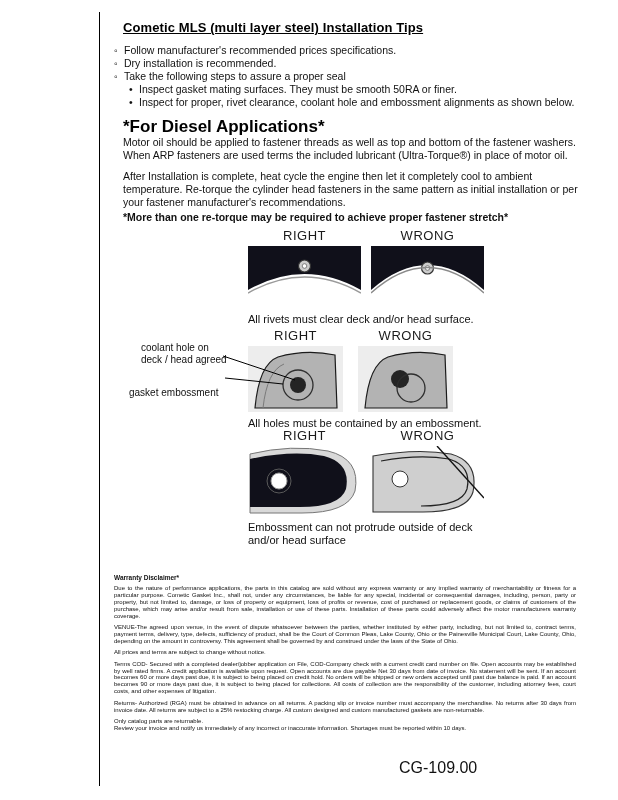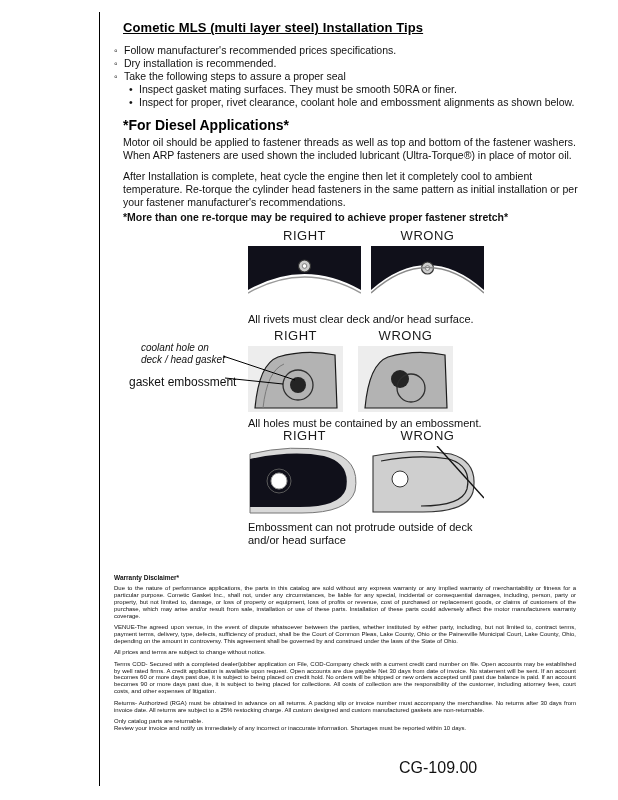--- a/index.html
+++ b/index.html
@@ -10,42 +10,42 @@
 
   .left-rule { position:absolute; left:88px; top:12px; width:1px; height:774px; background:#000; }
 
   .title { position:absolute; left:112px; top:20px; font-size:13px; font-weight:bold; text-decoration:underline; letter-spacing:0.1px; }
 
   .tips { position:absolute; left:103px; top:44px; font-size:10.5px; line-height:13px; color:#111; }
   .bullet-row { display:flex; }
   .bullet-row .marker { width:10px; flex:0 0 10px; text-align:left; }
   .bullet-row.sub { margin-left:15px; }
 
-  .diesel-heading { position:absolute; left:112px; top:117px; font-size:14px; font-weight:bold; }
+  .diesel-heading { position:absolute; left:112px; top:117px; font-size:17px; font-weight:bold; }
   .body-para { position:absolute; left:112px; width:458px; font-size:10.5px; line-height:13px; color:#111; }
   .para1 { top:136px; }
   .para2 { top:170px; }
   .note  { top:211px; width:470px;font-weight:bold; }
 
   .diag-row { position:absolute; left:237px; width:246px; }
   .row1 { top:228px; }
   .row2 { top:328px; }
   .row3 { top:428px; }
   .diag-labels { display:flex; gap:10px; font-size:13px; color:#1a1a1a; }
   .diag-labels span { width:113px; text-align:center; letter-spacing:0.5px; }
   .row2 .diag-labels { gap:15px; }
   .row2 .diag-labels span { width:95px; }
   .diag-panels { display:flex; gap:10px; margin-top:3px; }
   .row2 .diag-panels { gap:15px; }
   .diag-panels svg { display:block; }
   .diag-caption { margin-top:5px; font-size:11px; color:#111; }
   .diag-caption.two-line { line-height:13px; }
 
-  .coolant-label { position:absolute; left:130px; top:342px; font-size:10px; line-height:12px; color:#111;font-style:italic; }
-  .emboss-label  { position:absolute; left:118px; top:375px; font-size:12px; color:#111; }
+  .coolant-label { position:absolute; left:130px; top:342px; font-size:10px; line-height:12px; color:#111; }
+  .emboss-label  { position:absolute; left:118px; top:387px; font-size:10px; color:#111; }
   .pointer-overlay { position:absolute; left:208px; top:348px; width:85px; height:45px; z-index:5; pointer-events:none; }
 
   .legal { position:absolute; left:103px; top:574px; width:462px; color:#111; }
   .legal-heading { font-size:6.5px; font-weight:bold; margin-bottom:4px; }
   .legal-para { font-size:6px; line-height:6.9px; margin-bottom:4.5px; text-align:justify; }
   .legal-para.tight { margin-bottom:0; }
 
   .footer-code { position:absolute; left:388px; top:759px; font-size:16px; color:#111; }
 </style>
 </head>
@@ -74,21 +74,21 @@
       <span class="marker">•</span>
       <span>Inspect gasket mating surfaces.  They must be smooth 50RA or finer.</span>
     </div>
     <div class="bullet-row sub">
       <span class="marker">•</span>
       <span>Inspect for proper, rivet clearance, coolant hole and embossment alignments as shown below.</span>
     </div>
   </div>
 
   <div class="diesel-heading">*For Diesel Applications*</div>
-  <p class="body-para para1">Motor oil should be applied to fastener threads as well as top and bottom of the fastener washers. When ARP fasteners are used shown the included lubricant (Ultra-Torque®) in place of motor oil.</p>
+  <p class="body-para para1">Motor oil should be applied to fastener threads as well as top and bottom of the fastener washers. When ARP fasteners are used terms the included lubricant (Ultra-Torque®) in place of motor oil.</p>
   <p class="body-para para2">After Installation is complete, heat cycle the engine then let it completely cool to ambient temperature. Re-torque the cylinder head fasteners in the same pattern as initial installation or per your fastener manufacturer's recommendations.</p>
   <p class="body-para note">*More than one re-torque may be required to achieve proper fastener stretch*</p>
 
   <div class="diag-row row1">
     <div class="diag-labels">
       <span>RIGHT</span>
       <span>WRONG</span>
     </div>
     <div class="diag-panels">
       <svg width="113" height="62" viewBox="0 0 113 62">
@@ -104,21 +104,21 @@
         <circle cx="56.5" cy="22" r="6" fill="#cccccc" stroke="#333" stroke-width="1.2"></circle>
         <circle cx="56.5" cy="22" r="2.3" fill="#ffffff" stroke="#666" stroke-width="0.8"></circle>
         <path d="M0,47 Q56.5,-4 113,47" fill="none" stroke="#8a8a8a" stroke-width="1.5"></path>
       </svg>
     </div>
     <div class="diag-caption">All rivets must clear deck and/or head surface.</div>
   </div>
 
   <div class="coolant-label">
     <div>coolant hole on</div>
-    <div>deck / head gasket</div>
+    <div>deck / head agreed</div>
   </div>
   <div class="emboss-label">gasket embossment</div>
   <svg class="pointer-overlay" viewBox="0 0 85 45">
     <line x1="4" y1="8" x2="76" y2="32" stroke="#000" stroke-width="1"></line>
     <line x1="6" y1="30" x2="64" y2="36" stroke="#000" stroke-width="1"></line>
   </svg>
 
   <div class="diag-row row2">
     <div class="diag-labels">
       <span>RIGHT</span>

